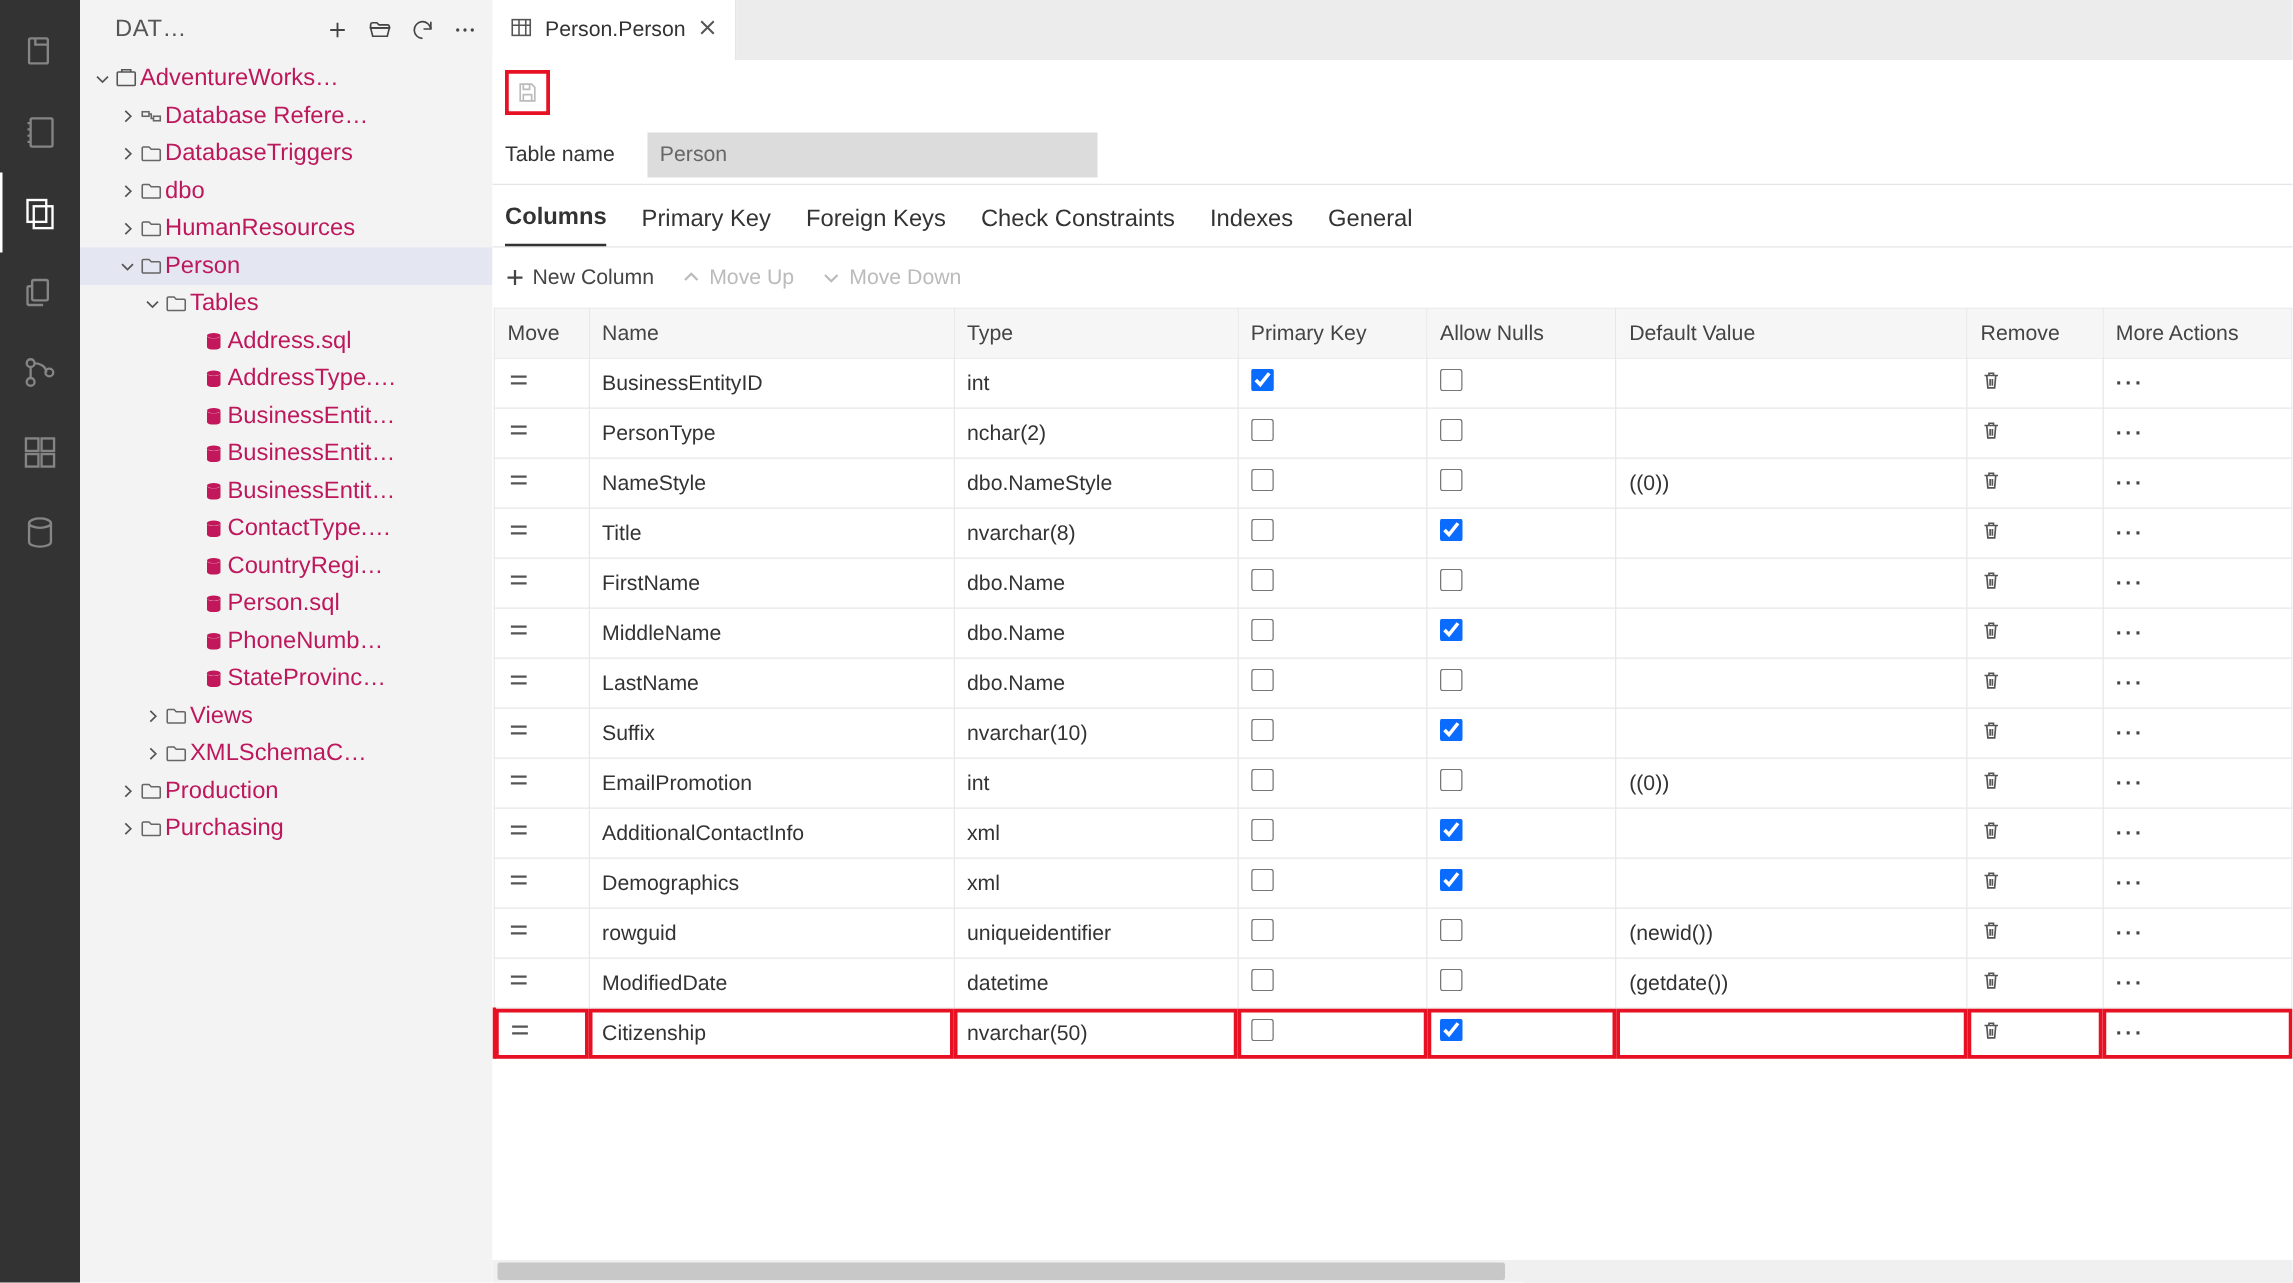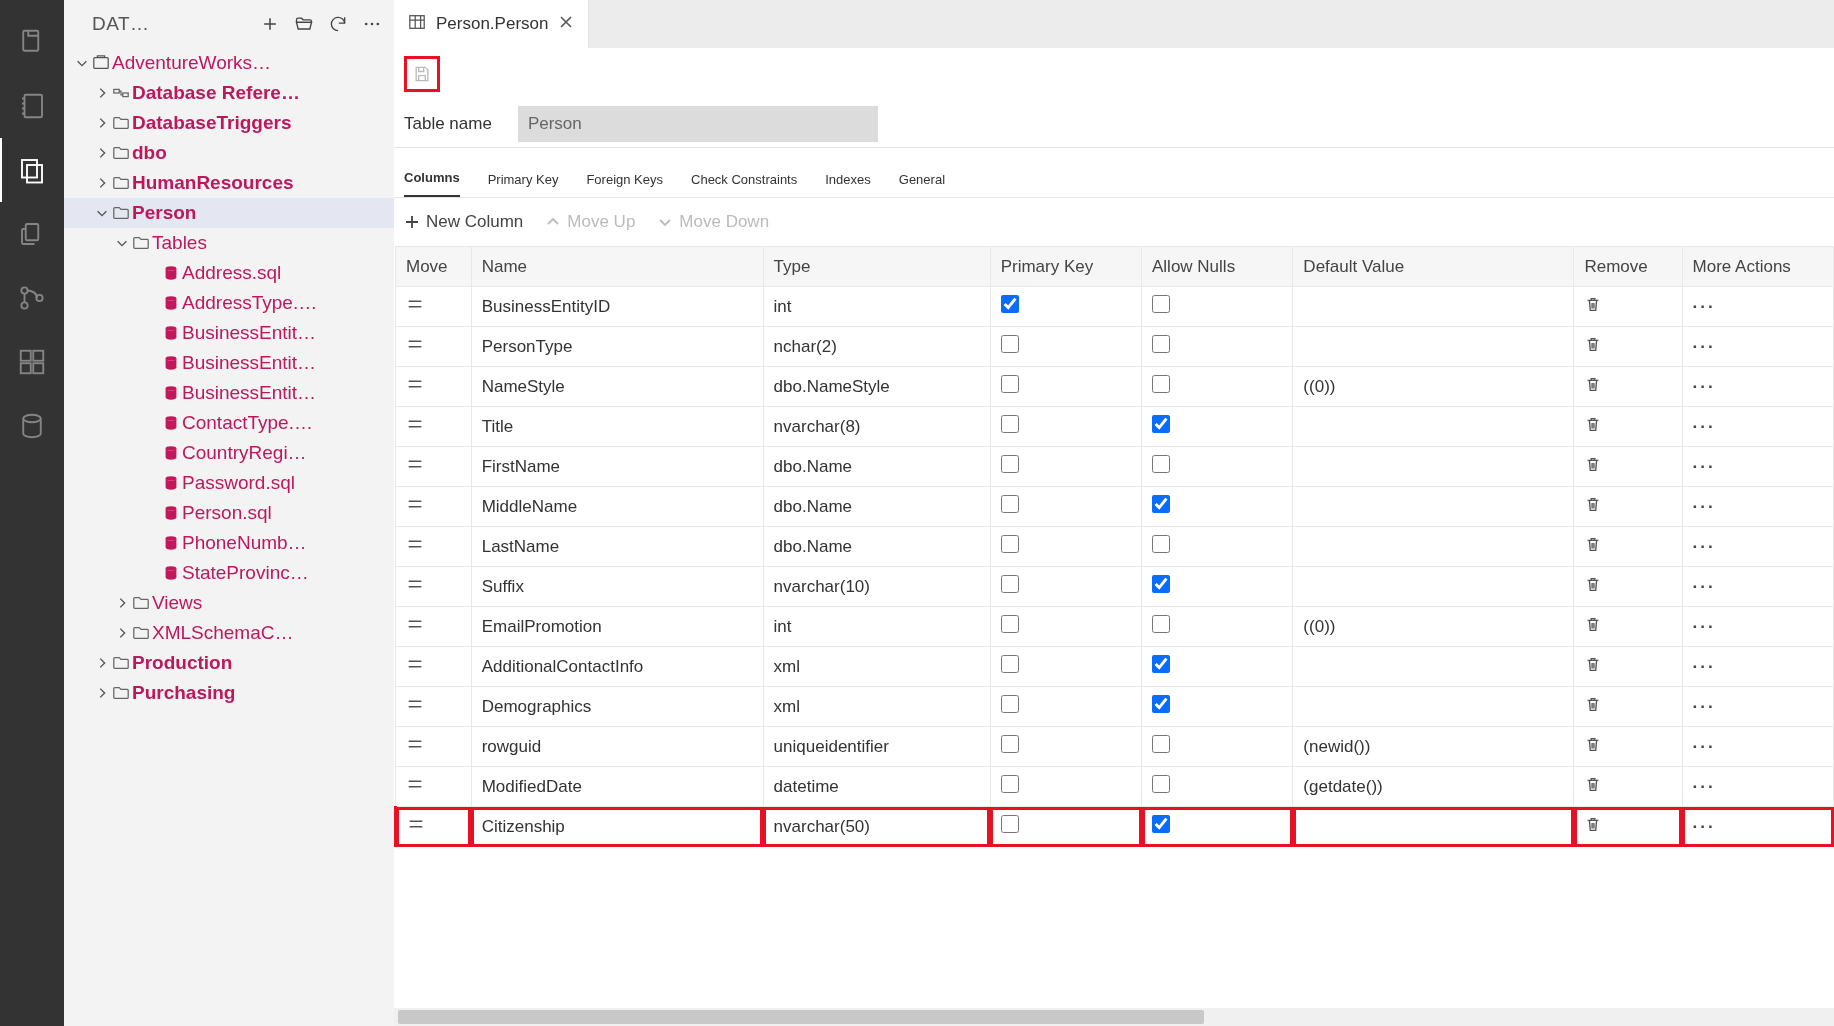--- a/index.html
+++ b/index.html
@@ -43,21 +43,21 @@
     height: 30px; display: flex; align-items: center; padding-right: 6px;
     white-space: nowrap; overflow: hidden; text-overflow: ellipsis; cursor: pointer;
   }
   .tree-row.selected { background: #e4e6f1; }
   .tree-row .twisty { width:16px; display:flex; justify-content:center; color:#555; flex:0 0 16px; }
   .tree-row .twisty svg { width:14px; height:14px; }
   .tree-row .icon { width:22px; display:flex; justify-content:center; flex:0 0 22px; }
   .tree-row .icon svg { width:18px; height:18px; }
   .tree-row .label { overflow:hidden; text-overflow:ellipsis; }
   .d0 { padding-left: 10px; }
-  .d1 { padding-left: 30px; font-weight: bold; }
+  .d1 { padding-left: 30px; }
   .d2 { padding-left: 50px; }
   .d4 { padding-left: 96px; }
 
   
   .editor {
     position: absolute; left: 394px; top: 0; right: 0; height: 1026px;
     background: #fff; display: flex; flex-direction: column;
   }
   .tabbar {
     height: 48px; background: #ececec; display: flex; align-items: stretch;
@@ -77,21 +77,21 @@
   }
   .save-btn svg { width:20px; height:20px; }
 
   .tablename-row { height: 48px; display:flex; align-items:center; padding-left:10px; gap:26px; font-size:17px; border-bottom:1px solid #e5e5e5; }
   .tablename-label { color:#333; }
   .tablename-input {
     width: 360px; height: 36px; background: #dcdcdc; color:#666;
     display:flex; align-items:center; padding: 0 10px; font-size:17px;
   }
 
-  .subtabs { height: 50px; display:flex; align-items:flex-end; padding-left:10px; gap:28px; font-size:13px; color:#333; border-bottom:1px solid #e5e5e5; }
+  .subtabs { height: 50px; display:flex; align-items:flex-end; padding-left:10px; gap:28px; font-size:19px; color:#333; border-bottom:1px solid #e5e5e5; }
   .subtab { padding-bottom:10px; cursor:pointer; }
   .subtab.active { font-weight:600; border-bottom:2px solid #333; }
 
   .col-actions-row {
     height: 48px; display:flex; align-items:center; padding-left:10px; gap:22px;
     font-size:17px; color:#444;
   }
   .col-action { display:flex; align-items:center; gap:6px; cursor:pointer; }
   .col-action.disabled { color:#bbb; cursor:default; }
   .col-action svg { width:16px; height:16px; }
@@ -359,29 +359,20 @@
         <span class="label">ContactType.…</span>
       </div>
       <div class="tree-row d4">
         <span class="icon">
           <svg viewBox="0 0 20 20" fill="#c2185b">
             <ellipse cx="10" cy="5" rx="6" ry="2.4"></ellipse>
             <path d="M4 5v10c0 1.3 2.7 2.4 6 2.4s6-1.1 6-2.4V5c0 1.3-2.7 2.4-6 2.4S4 6.3 4 5z"></path>
           </svg>
         </span>
         <span class="label">CountryRegi…</span>
-      </div>
-      <div class="tree-row d4">
-        <span class="icon">
-          <svg viewBox="0 0 20 20" fill="#c2185b">
-            <ellipse cx="10" cy="5" rx="6" ry="2.4"></ellipse>
-            <path d="M4 5v10c0 1.3 2.7 2.4 6 2.4s6-1.1 6-2.4V5c0 1.3-2.7 2.4-6 2.4S4 6.3 4 5z"></path>
-          </svg>
-        </span>
-        <span class="label">Password.sql</span>
       </div>
       <div class="tree-row d4">
         <span class="icon">
           <svg viewBox="0 0 20 20" fill="#c2185b">
             <ellipse cx="10" cy="5" rx="6" ry="2.4"></ellipse>
             <path d="M4 5v10c0 1.3 2.7 2.4 6 2.4s6-1.1 6-2.4V5c0 1.3-2.7 2.4-6 2.4S4 6.3 4 5z"></path>
           </svg>
         </span>
         <span class="label">Person.sql</span>
       </div>

